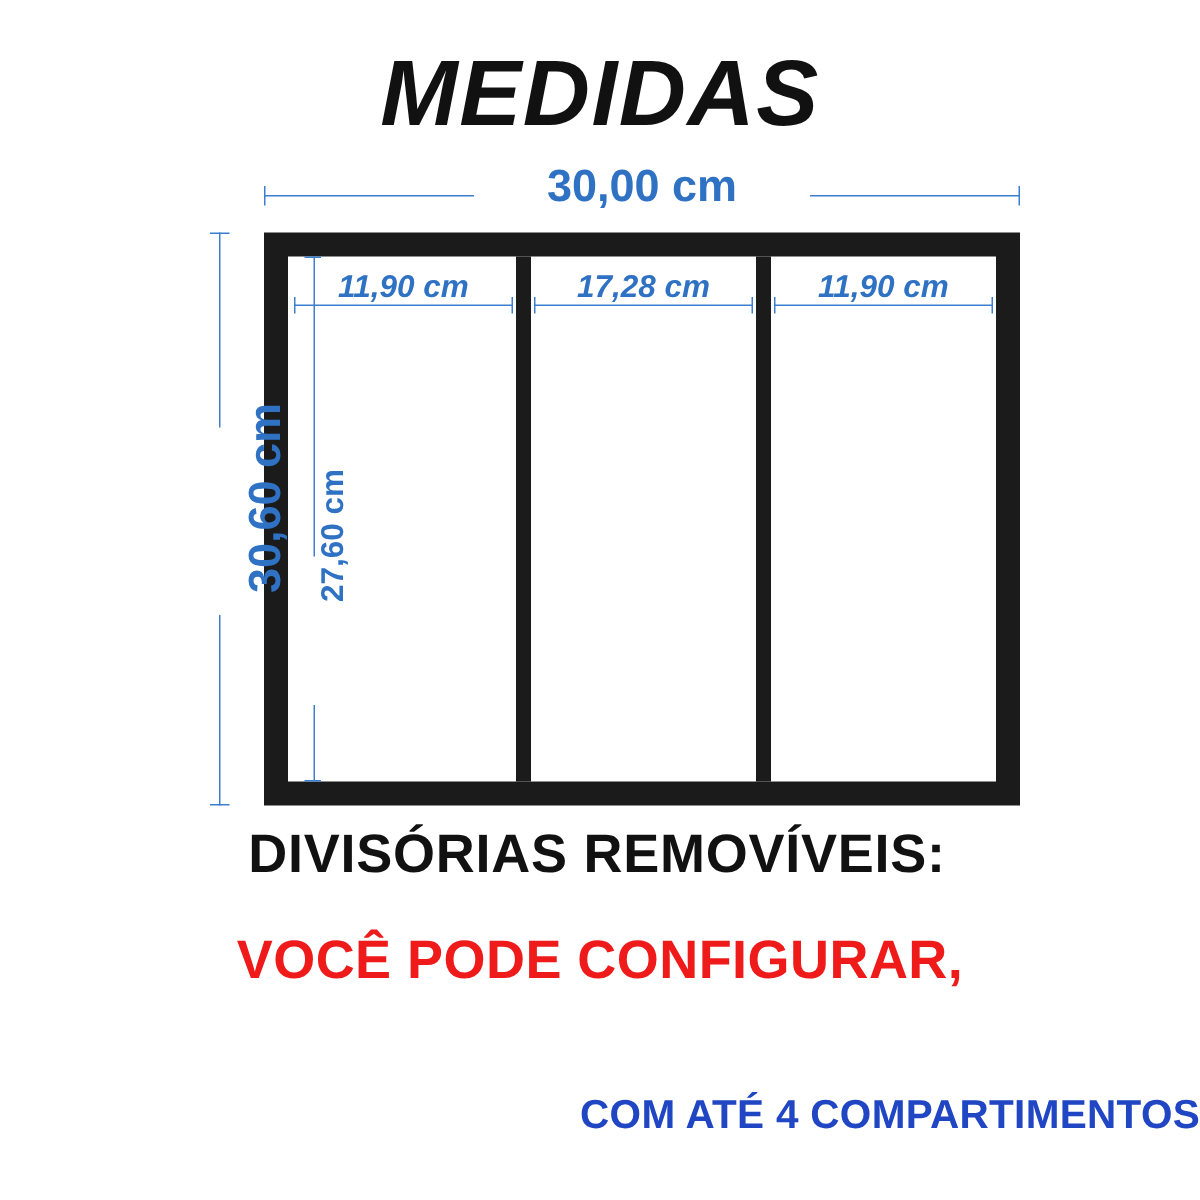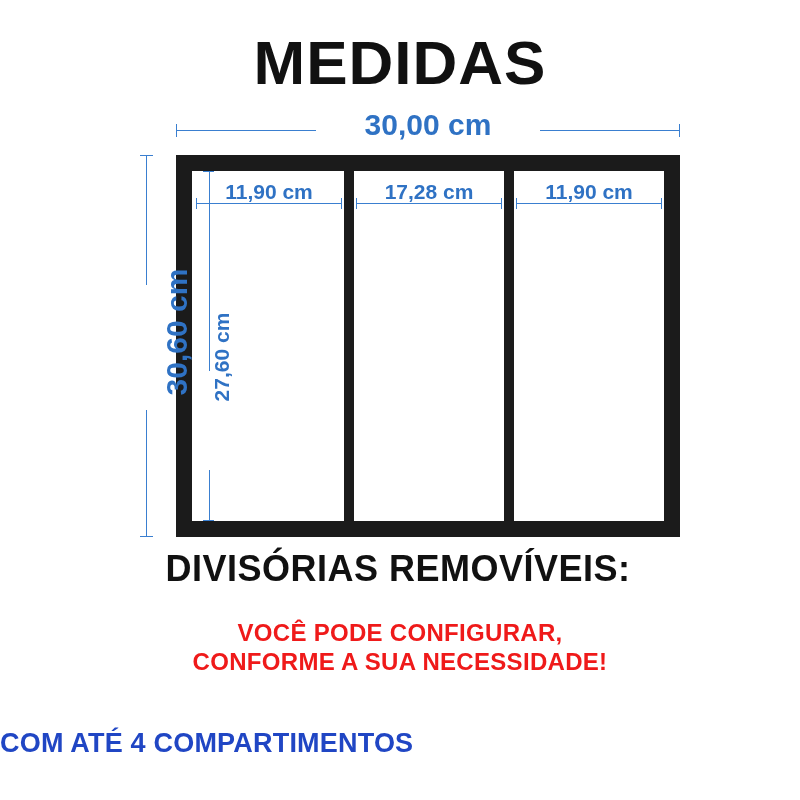--- a/index.html
+++ b/index.html
@@ -25,20 +25,21 @@
     position: absolute;
     top: 30px;
     left: 0;
     width: 800px;
     text-align: center;
     font-size: 62px;
     font-weight: bold;
     letter-spacing: 1px;
     color: #111111;
     line-height: 1.05;
+    font-style: italic;
   }
 
   
   .diagram {
     position: absolute;
     left: 0;
     top: 100px;
     width: 800px;
     height: 440px;
   }
@@ -84,20 +85,21 @@
     left: 176px;
     top: 8px;
     width: 504px;
     text-align: center;
     font-size: 30px;
   }
   .dim-seg {
     top: 80px;
     font-size: 21px;
     text-align: center;
+    font-style: italic;
   }
   .dim-seg-1 { left: 196px; width: 146px; }
   .dim-seg-2 { left: 356px; width: 146px; }
   .dim-seg-3 { left: 516px; width: 146px; }
 
   .dim-left-total {
     left: 114px;
     top: 215px;
     font-size: 30px;
     transform: rotate(-90deg);
@@ -169,34 +171,34 @@
     color: #111111;
     letter-spacing: 0.5px;
   }
   .red-block {
     position: absolute;
     top: 618px;
     left: 0;
     width: 800px;
     text-align: center;
     color: #ef1a1a;
-    font-size: 24px;
+    font-size: 36px;
     font-weight: bold;
     line-height: 1.22;
     letter-spacing: 0.3px;
   }
   .red-block .ln {
     display: block;
   }
   .blue-line {
     position: absolute;
     top: 728px;
     left: 0;
     width: 800px;
-    text-align: left;
+    text-align: right;
     color: #2046c4;
     font-size: 27px;
     font-weight: bold;
     letter-spacing: 0.2px;
   }
 </style>
 </head>
 <body>
 
 <div id="page">
@@ -241,18 +243,17 @@
     <div class="tick innertick-t"></div>
     <div class="tick innertick-b"></div>
     <div class="dim dim-inner-height">27,60 cm</div>
 
   </div>
 
   <div class="sub-heading">DIVISÓRIAS REMOVÍVEIS:</div>
 
   <div class="red-block">
     <span class="ln">VOCÊ PODE CONFIGURAR,</span>
-    <span class="ln">CONFORME A SUA NECESSIDADE!</span>
   </div>
 
   <div class="blue-line">COM ATÉ 4 COMPARTIMENTOS</div>
 
 </div>
 
 </body></html>

